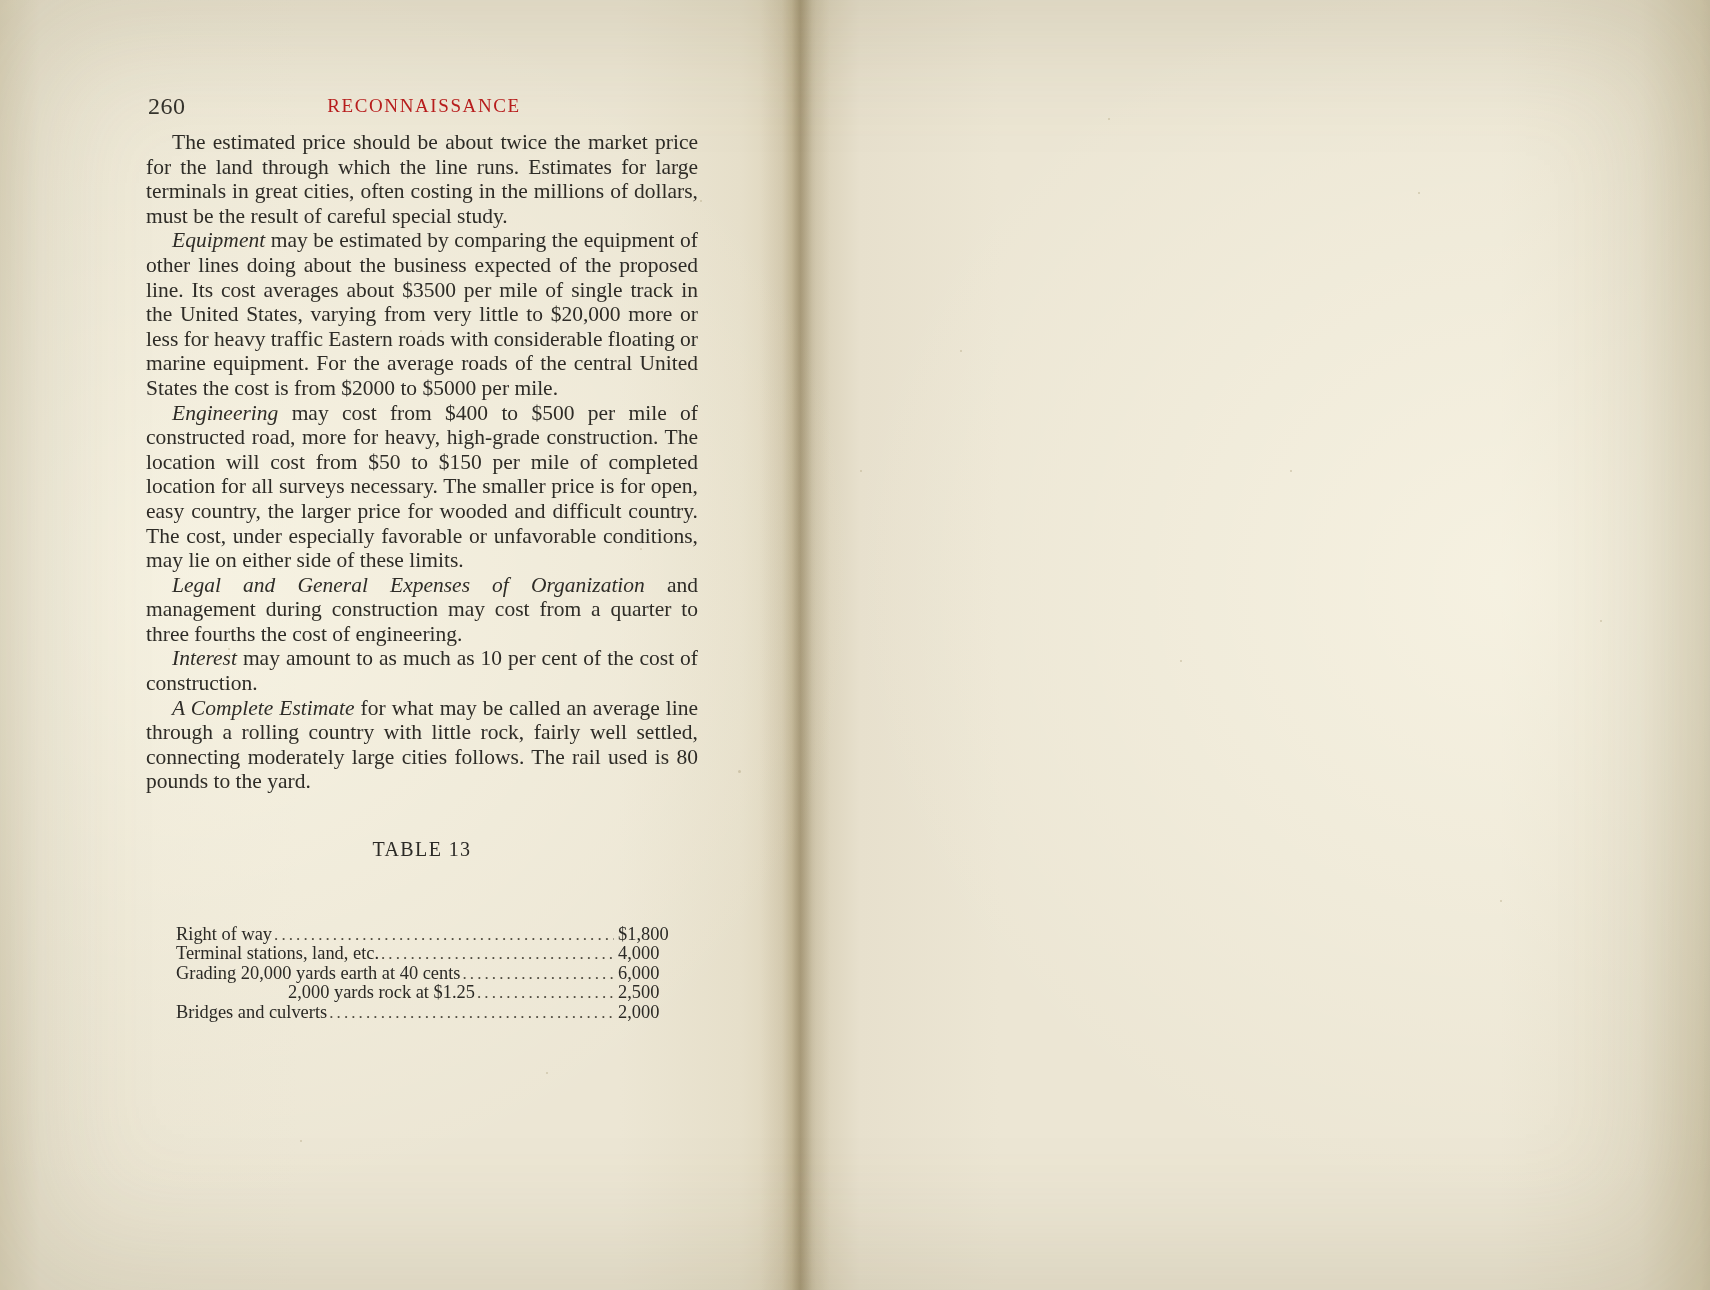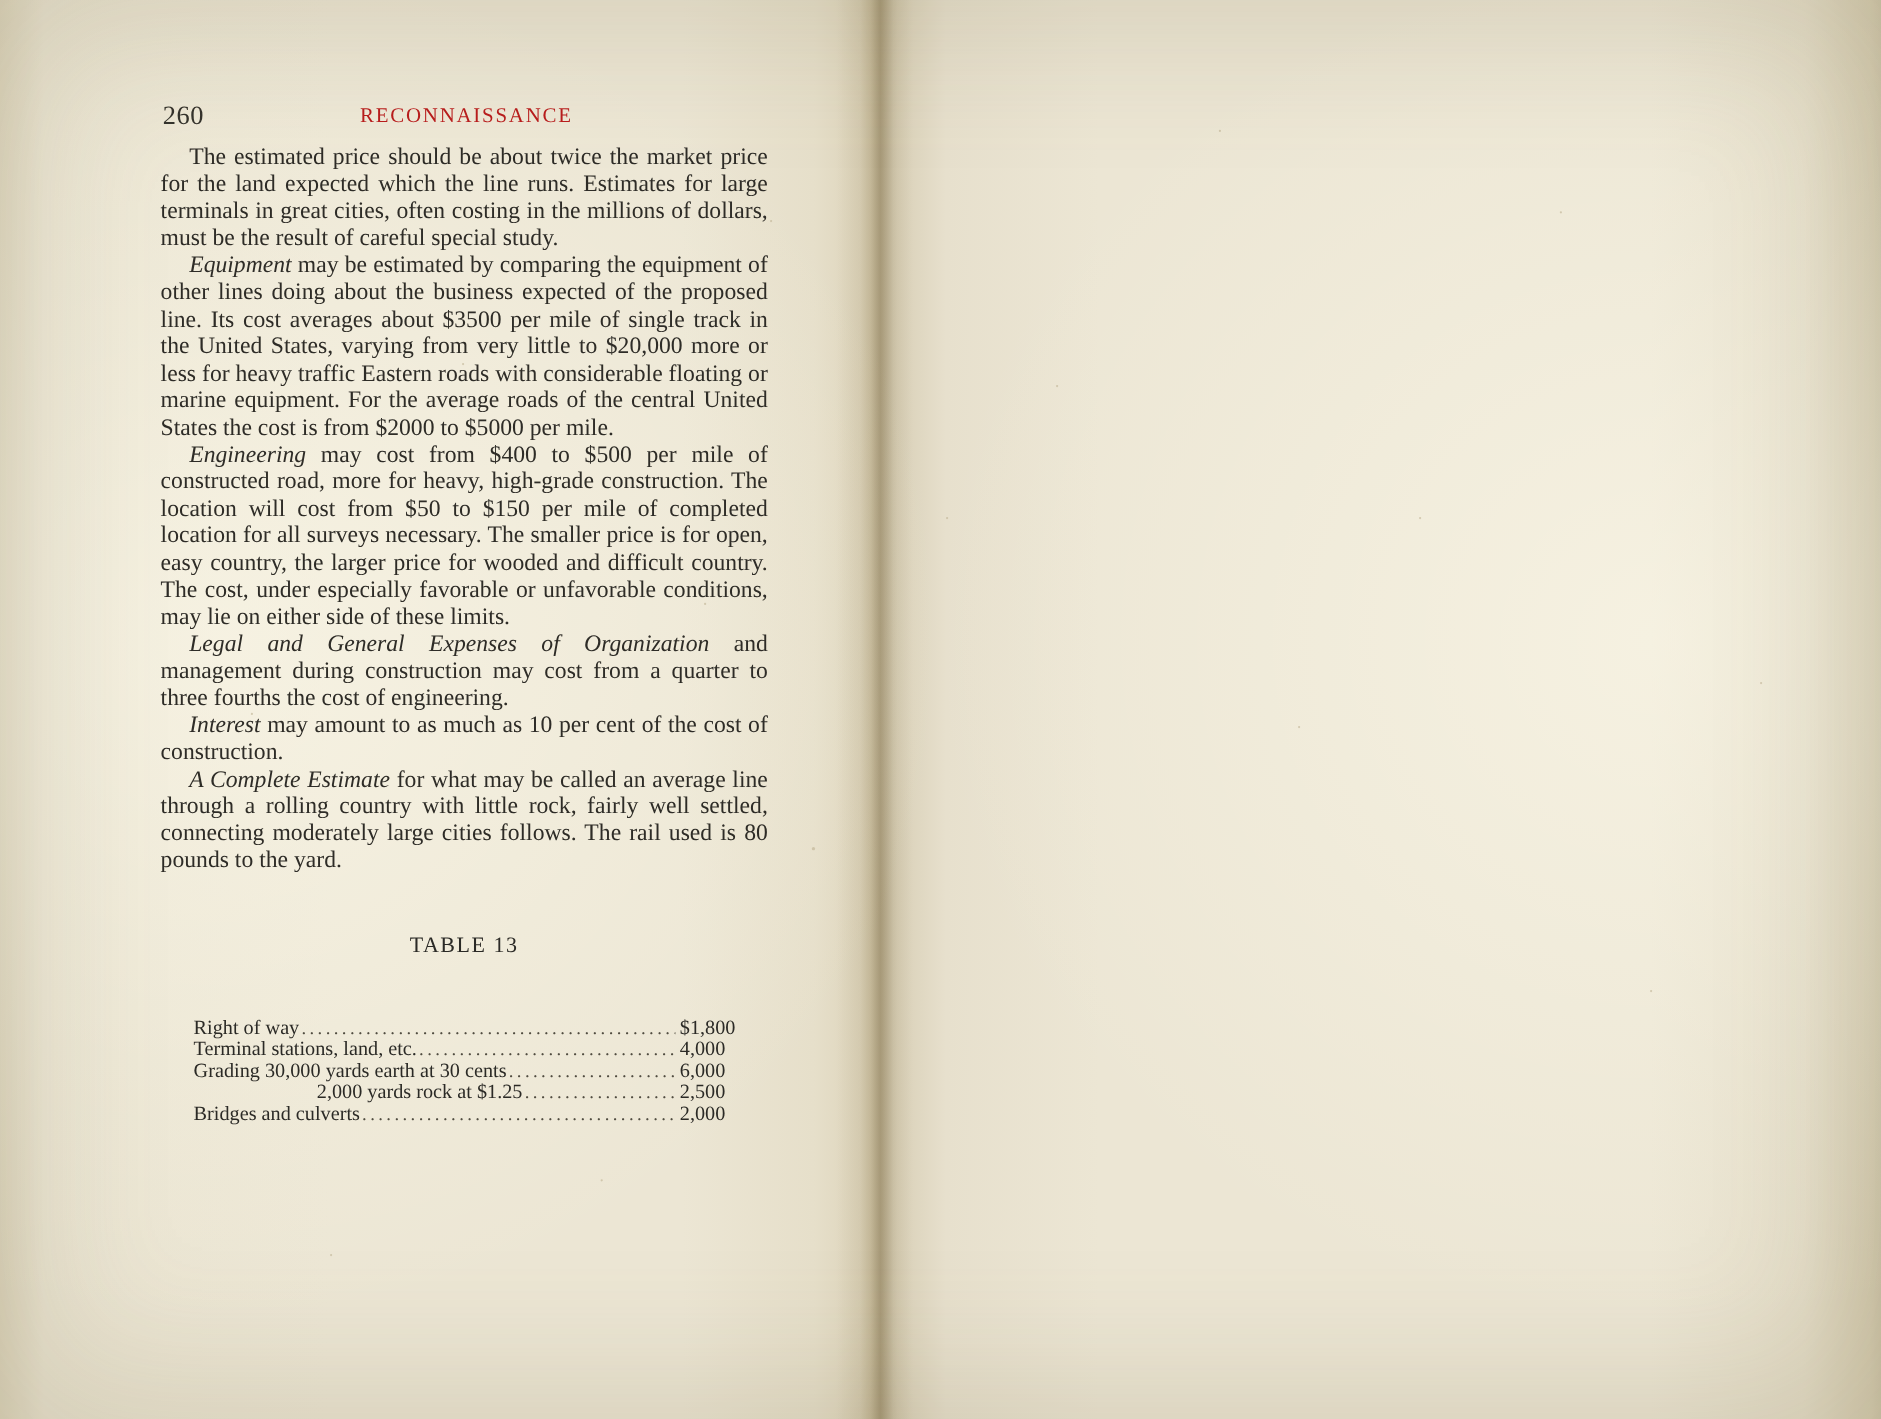--- a/index.html
+++ b/index.html
@@ -55,21 +55,20 @@
     color:#2e2c27;
   }
   #col-left  { left:146px; top:130px;  width:552px; }
   .col p { margin:0; text-indent:26px; }
   .col i { }
 
   
   .tbl-title {
     position:absolute; text-align:center;
     letter-spacing:1.4px;
-    margin-top:10px;
   }
   #tbl13-title { left:146px; top:838px; width:552px; font-size:20px; }
   #tbl13-sub   { left:146px; top:882px; width:552px; font-size:16.5px; letter-spacing:1.2px; }
   .smallcaps { font-variant:small-caps; }
 
   .tbl {
     position:absolute;
     font-size:18.4px;
     line-height:19.4px;
   }
@@ -93,21 +92,21 @@
 <body>
 
 <div id="scan"></div>
 <div class="gutter-shadow"></div>
 
 <div class="page" id="page-left">
   <div class="folio" id="folio-left">260</div>
   <div class="runhead" id="runhead-left">RECONNAISSANCE</div>
 
   <div class="col" id="col-left">
-      <p>The estimated price should be about twice the market price for the land expected which the line runs.   Estimates for large terminals in great cities, often costing in the millions of dollars, must be the result of careful special study.</p>
+      <p>The estimated price should be about twice the market price for the land through which the line runs.   Estimates for large terminals in great cities, often costing in the millions of dollars, must be the result of careful special study.</p>
       <p><i>Equipment</i> may be estimated by comparing the equipment of other lines doing about the business expected of the proposed line.  Its cost averages about $3500 per mile of single track in the United States, varying from very little to $20,000 more or less for heavy traffic Eastern roads with considerable floating or marine equipment.  For the average roads of the central United States the cost is from $2000 to $5000 per mile.</p>
       <p><i>Engineering</i> may cost from $400 to $500 per mile of constructed road, more for heavy, high-grade construction.   The location will cost from $50 to $150 per mile of completed location for all surveys necessary.   The smaller price is for open, easy country, the larger price for wooded and difficult country.   The cost, under especially favorable or unfavorable conditions, may lie on either side of these limits.</p>
       <p><i>Legal and General Expenses of Organization</i> and management during construction may cost from a quarter to three fourths the cost of engineering.</p>
       <p><i>Interest</i> may amount to as much as 10 per cent of the cost of construction.</p>
       <p><i>A Complete Estimate</i> for what may be called an average line through a rolling country with little rock, fairly well settled, connecting moderately large cities follows.   The rail used is 80 pounds to the yard.</p>
     </div>
 
   <div class="tbl-title smallcaps" id="tbl13-title">TABLE 13</div>
 
   <div class="tbl" id="tbl-left">
@@ -115,21 +114,21 @@
         <span class="lbl">Right of way</span>
         <span class="dots">..........................................................................................</span>
         <span class="val">$1,800</span>
       </div>
       <div class="row">
         <span class="lbl">Terminal stations, land, etc.</span>
         <span class="dots">..........................................................................................</span>
         <span class="val">4,000</span>
       </div>
       <div class="row">
-        <span class="lbl">Grading 30,000 yards earth at 30 cents</span>
+        <span class="lbl">Grading 20,000 yards earth at 40 cents</span>
         <span class="dots">..........................................................................................</span>
         <span class="val">6,000</span>
       </div>
       <div class="row indent2">
         <span class="lbl">2,000 yards rock at $1.25</span>
         <span class="dots">..........................................................................................</span>
         <span class="val">2,500</span>
       </div>
       <div class="row">
         <span class="lbl">Bridges and culverts</span>

